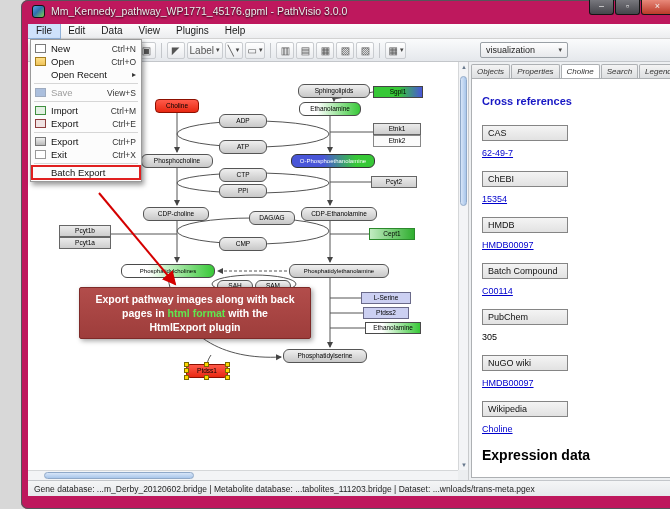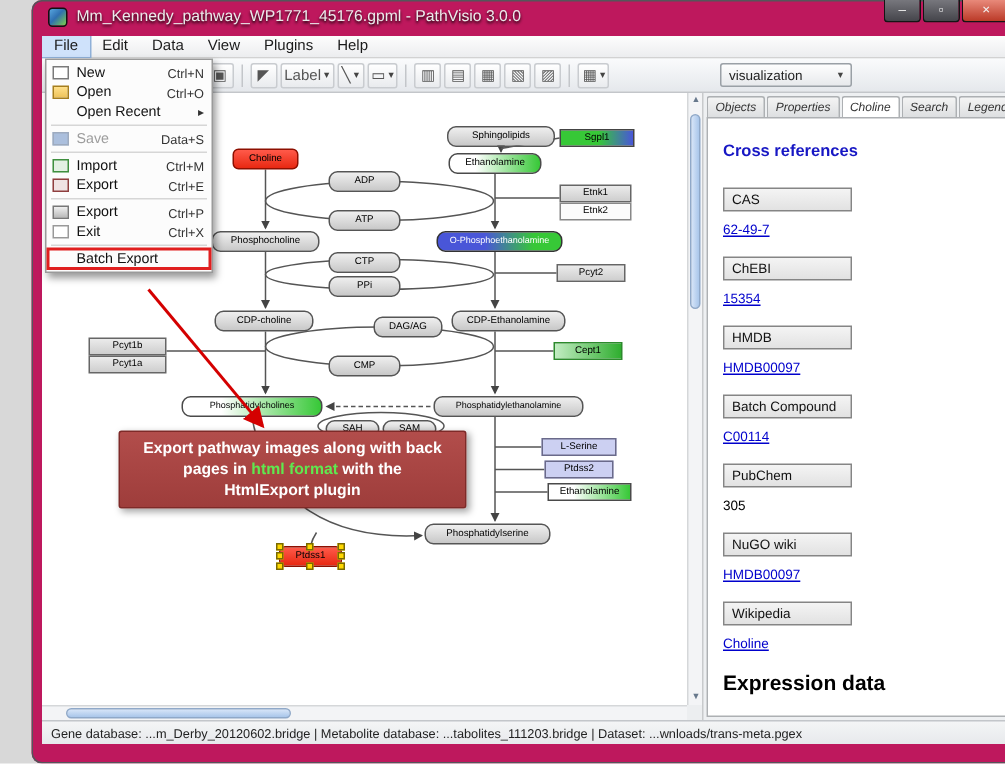--- a/index.html
+++ b/index.html
@@ -319,21 +319,21 @@
       </div>
       <div class="fm-item">
         <span class="fm-ic"></span>
         <span class="fm-label">Open Recent</span>
         <span class="fm-sub">▸</span>
       </div>
       <div class="menu-sep"></div>
       <div class="fm-item disabled">
         <span class="fm-ic ic-save"></span>
         <span class="fm-label">Save</span>
-        <span class="fm-short">Data+S</span>
+        <span class="fm-short">View+S</span>
       </div>
       <div class="menu-sep"></div>
       <div class="fm-item">
         <span class="fm-ic ic-import"></span>
         <span class="fm-label">Import</span>
         <span class="fm-short">Ctrl+M</span>
       </div>
       <div class="fm-item">
         <span class="fm-ic ic-export"></span>
         <span class="fm-label">Export</span>

